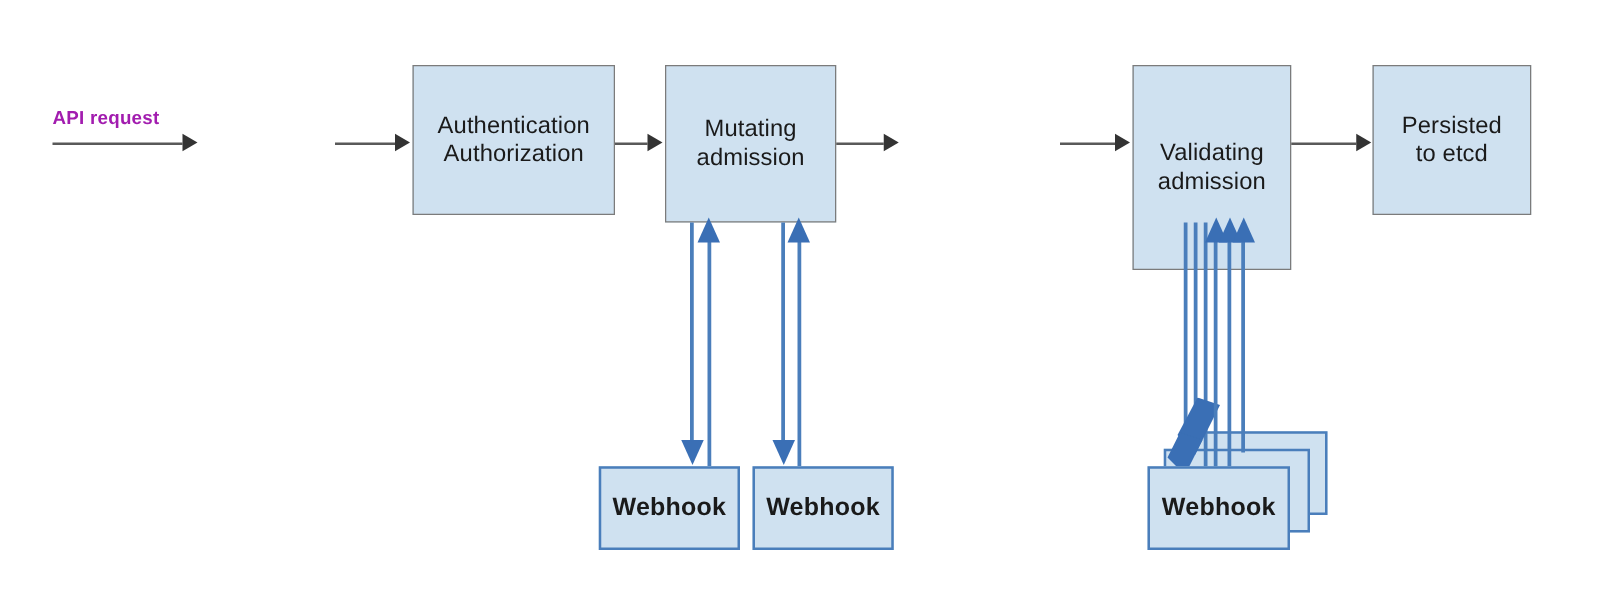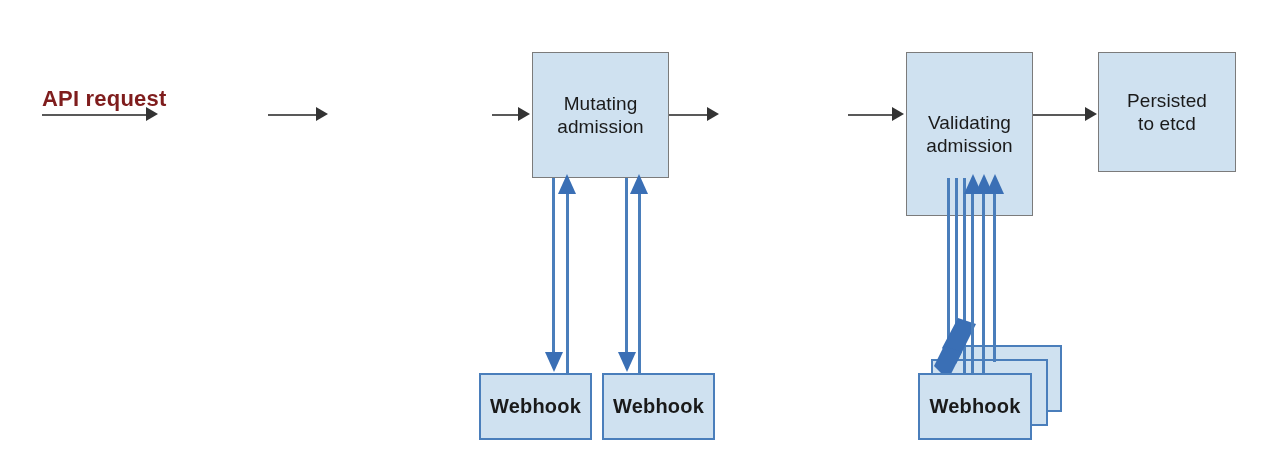--- a/index.html
+++ b/index.html
@@ -82,64 +82,66 @@
   .varrow-up {
     position: absolute;
     width: 0;
     height: 0;
     border-left: 9px solid transparent;
     border-right: 9px solid transparent;
     border-bottom: 20px solid #3a6fb5;
   }
   .entry-label {
     position: absolute;
-    font-size: 22px;
+    font-size: 15px;
     font-weight: 700;
-    color: #7f1d1d;
+    color: #a21caf;
     letter-spacing: 0.2px;
     white-space: nowrap;
   }
   .diag-arrow {
     position: absolute;
   }
 </style>
 </head>
 <body>
 
 <div id="canvas">
 
   <div class="entry-label" style="left:42px; top:86px;">API request</div>
   <div class="hline" style="left:42px; top:114px; width:104px;"></div>
   <div class="harrow" style="left:146px; top:107px;"></div>
 
 
   <div class="hline" style="left:268px; top:114px; width:48px;"></div>
   <div class="harrow" style="left:316px; top:107px;"></div>
 
+  <div class="node" style="left:330px; top:52px; width:162px; height:120px;">Authentication
+Authorization</div>
 
   <div class="hline" style="left:492px; top:114px; width:26px;"></div>
   <div class="harrow" style="left:518px; top:107px;"></div>
 
   <div class="node" style="left:532px; top:52px; width:137px; height:126px;">Mutating
 admission</div>
 
   <div class="hline" style="left:669px; top:114px; width:38px;"></div>
   <div class="harrow" style="left:707px; top:107px;"></div>
 
 
   <div class="hline" style="left:848px; top:114px; width:44px;"></div>
   <div class="harrow" style="left:892px; top:107px;"></div>
 
   <div class="node" style="left:906px; top:52px; width:127px; height:164px;">Validating
 admission</div>
 
   <div class="hline" style="left:1033px; top:114px; width:52px;"></div>
   <div class="harrow" style="left:1085px; top:107px;"></div>
 
-  <div class="node" style="left:1098px; top:52px; width:138px; height:120px;">Persisted
+  <div class="node" style="left:1098px; top:52px; width:127px; height:120px;">Persisted
 to etcd</div>
 
   <div class="vline-blue" style="left:552px; top:178px; height:182px;"></div>
   <div class="varrow-down" style="left:545px; top:352px;"></div>
   <div class="vline-blue" style="left:566px; top:192px; height:181px;"></div>
   <div class="varrow-up" style="left:558px; top:174px;"></div>
 
   <div class="vline-blue" style="left:625px; top:178px; height:182px;"></div>
   <div class="varrow-down" style="left:618px; top:352px;"></div>
   <div class="vline-blue" style="left:638px; top:192px; height:181px;"></div>

